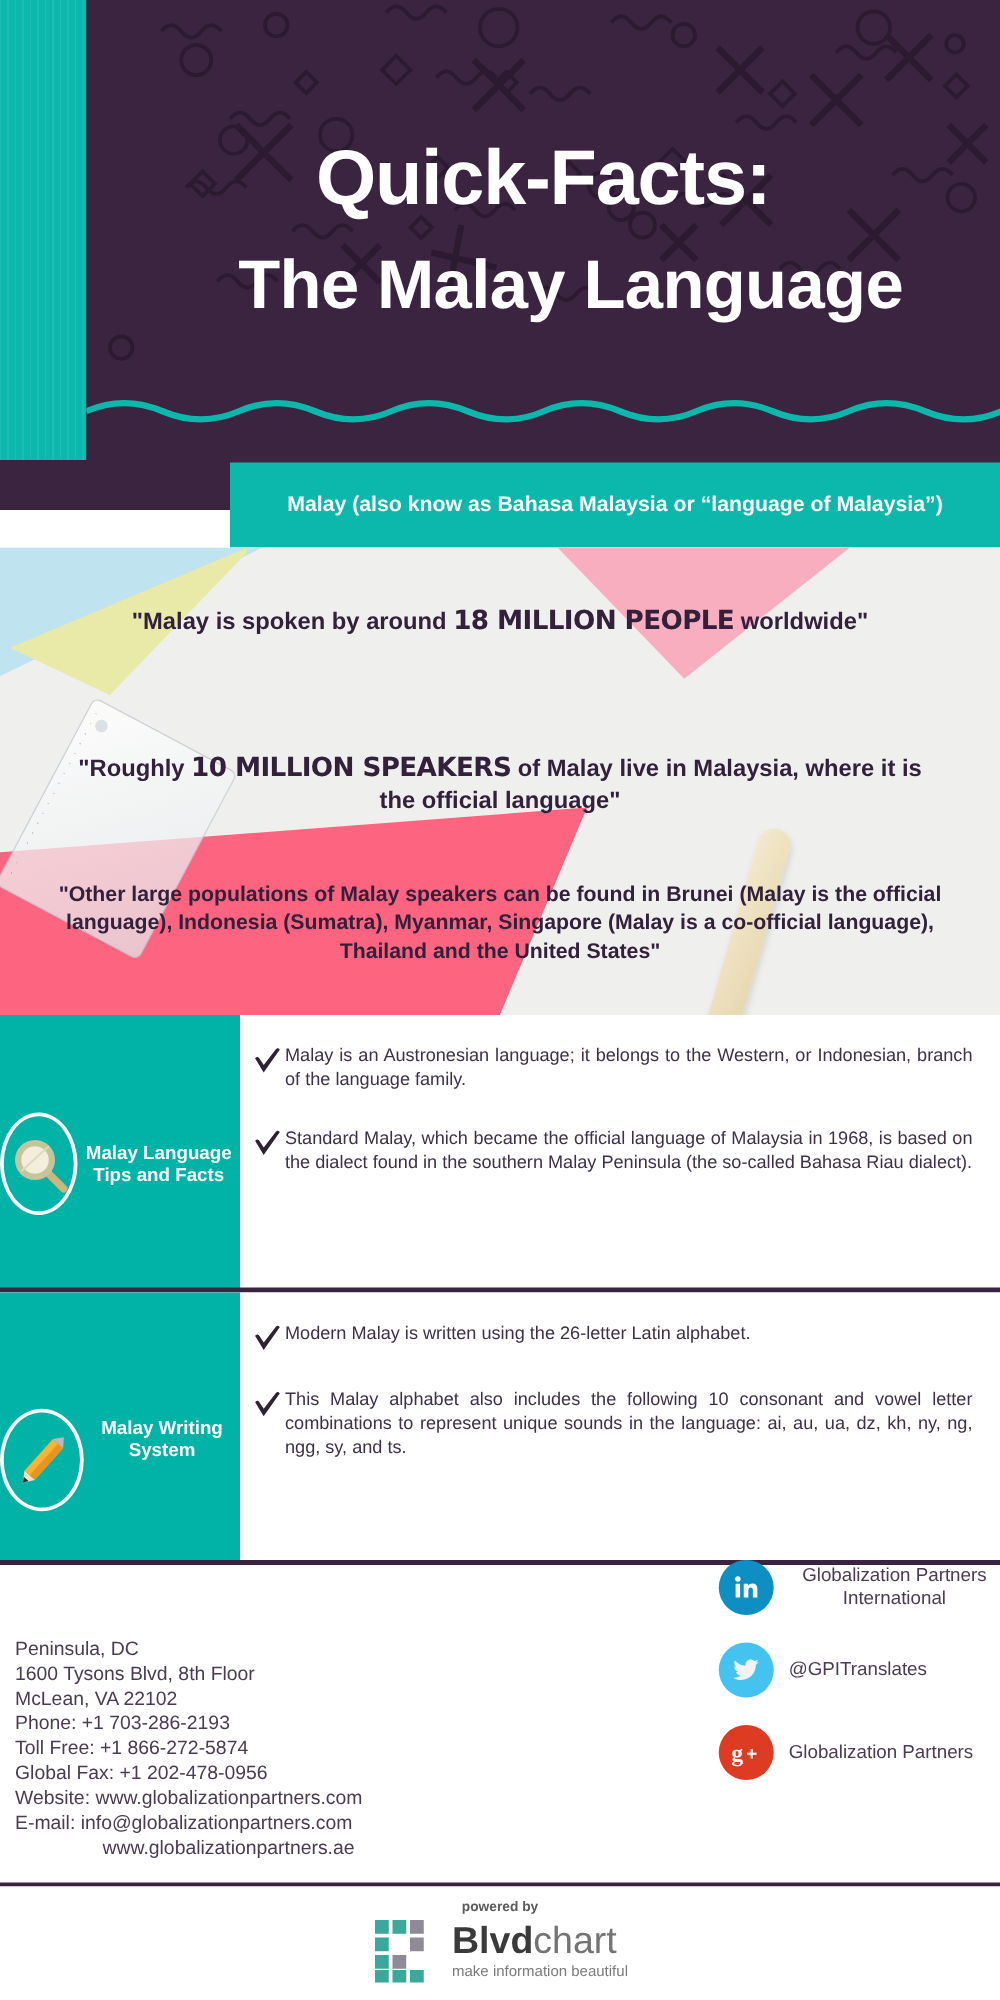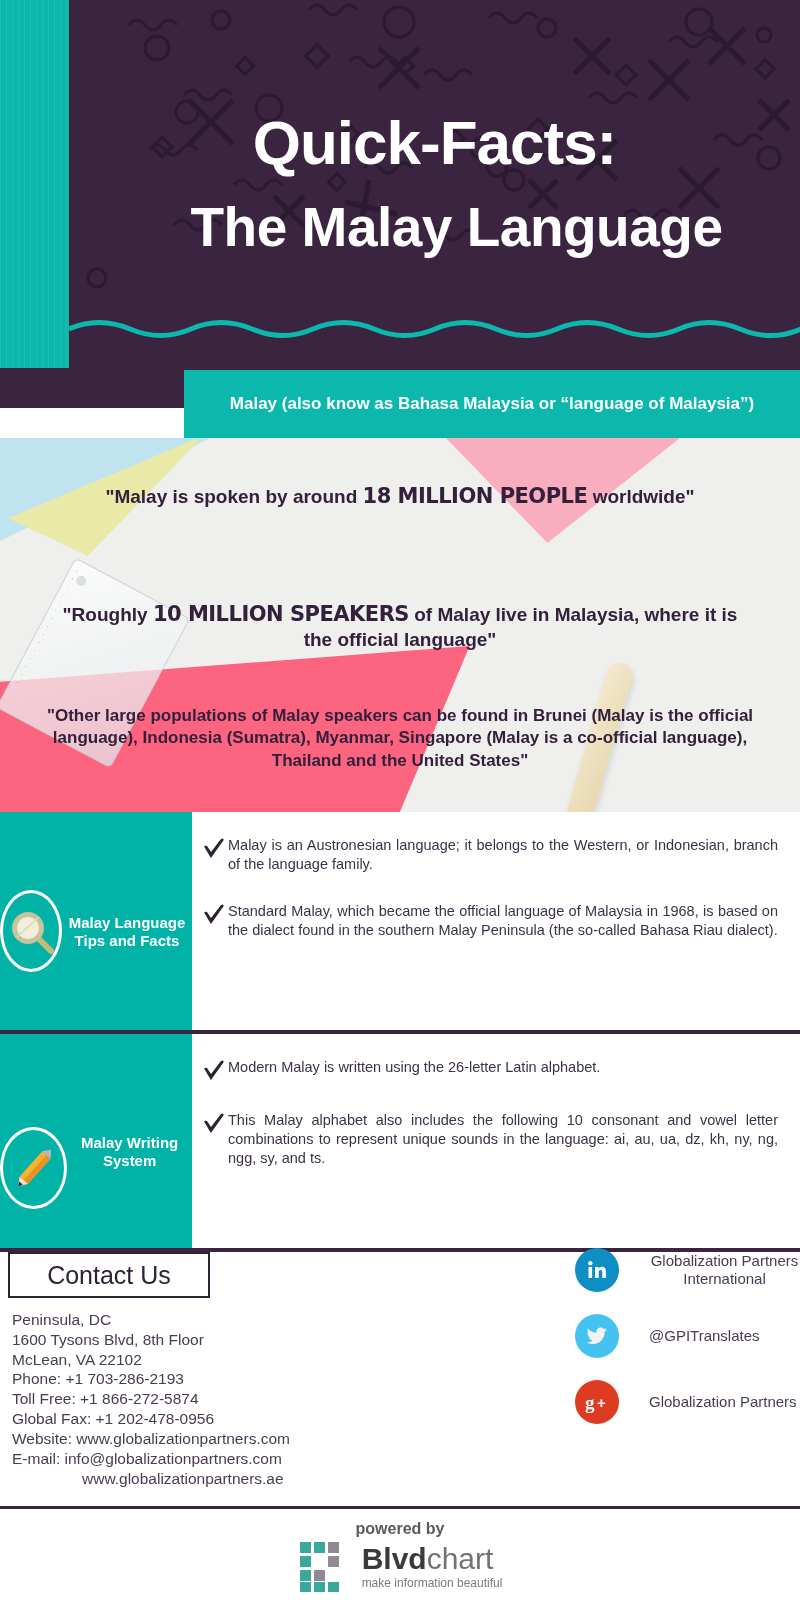--- a/index.html
+++ b/index.html
@@ -278,21 +278,20 @@
 
   .social {
     position: absolute;
     left: 575px; top: 1248px;
     width: 225px;
   }
   .social-row {
     display: flex;
     align-items: center;
     margin-bottom: 22px;
-    gap: 18px;
   }
   .social-icon {
     flex: 0 0 auto;
     width: 44px; height: 44px;
     border-radius: 50%;
     display: flex; align-items: center; justify-content: center;
     margin-right: 12px;
   }
   .ic-linkedin { background: #0e8fc4; }
   .ic-twitter  { background: #45c3f0; }
@@ -316,21 +315,21 @@
     position: absolute;
     left: 0; top: 1512px;
     width: 800px; height: 88px;
     display: flex;
     flex-direction: column;
     align-items: center;
     justify-content: flex-start;
     padding-top: 8px;
   }
   .powered {
-    font-size: 16px;
+    font-size: 11px;
     font-weight: bold;
     color: #5a5a5a;
     margin-bottom: 2px;
   }
   .pikto-row { display: flex; align-items: center; }
   .pikto-mark { width: 54px; height: 54px; margin-right: 10px; }
   .pikto-word {
     font-size: 30px;
     color: #4a4a4a;
     line-height: 1;
@@ -507,23 +506,20 @@
         </svg>
         <div class="bullet-text">This Malay alphabet also includes the following 10 consonant and vowel letter combinations to represent unique sounds in the language: ai, au, ua, dz, kh, ny, ng, ngg, sy, and ts.</div>
       </div>
     </div>
   </div>
 
   <div class="panel-divider divider-2"></div>
 
   <div class="contact"></div>
 
-  <div class="contact-box">
-    <div class="contact-box-text">Contact Us</div>
-  </div>
 
   <div class="contact-lines">
     <div>Peninsula, DC</div>
     <div>1600 Tysons Blvd, 8th Floor</div>
     <div>McLean, VA 22102</div>
     <div>Phone: +1 703-286-2193</div>
     <div>Toll Free: +1 866-272-5874</div>
     <div>Global Fax: +1 202-478-0956</div>
     <div>Website: www.globalizationpartners.com</div>
     <div>E-mail: info@globalizationpartners.com</div>

